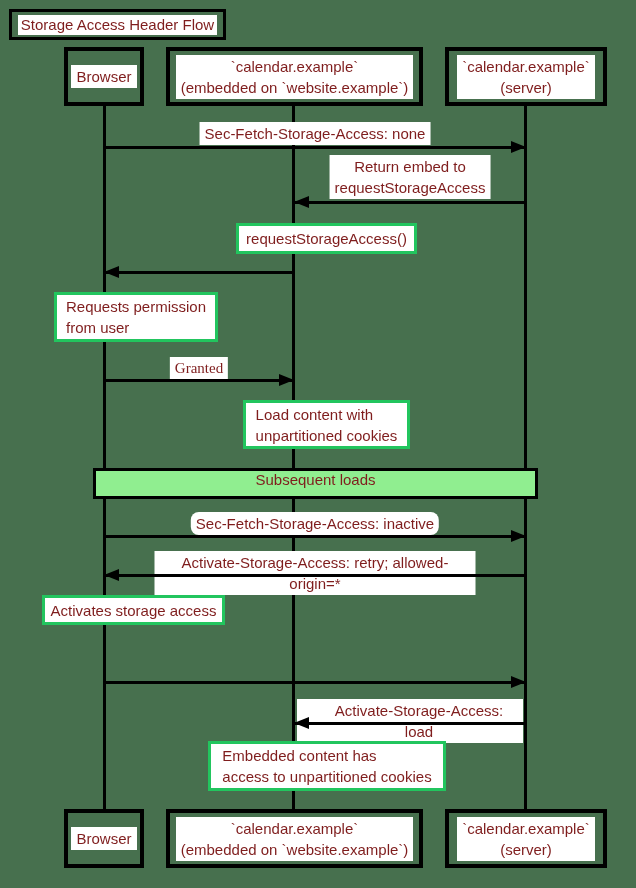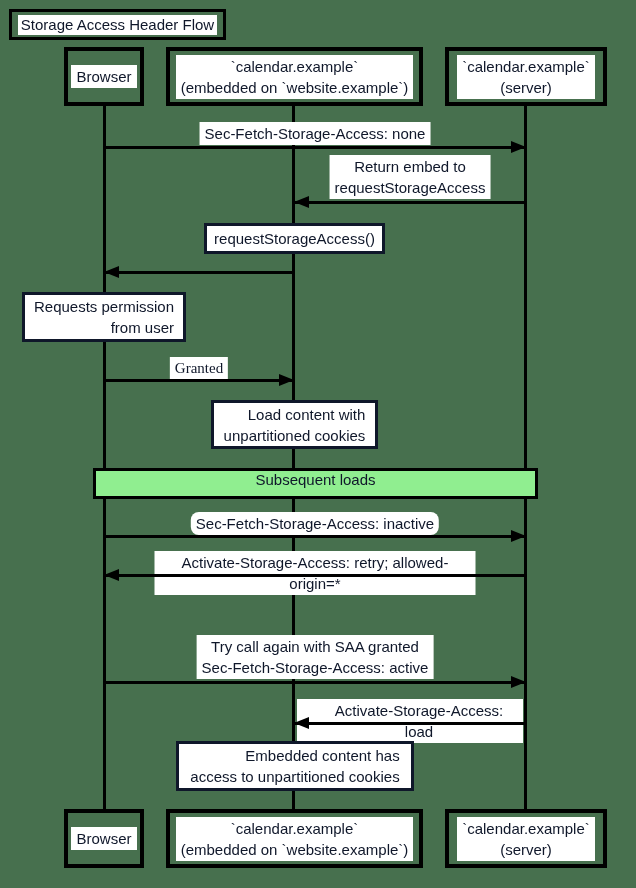--- a/index.html
+++ b/index.html
@@ -1,40 +1,40 @@
 <!DOCTYPE html>
 <html><head>
 <meta charset="utf-8">
 <style>
   html,body { margin:0; padding:0; }
   .canvas {
     position:relative; width:636px; height:888px;
     background:#47704e; overflow:hidden;
     font-family:"Liberation Sans", sans-serif;
-    font-size:15px; color:#0f172a;
+    font-size:15px; color:#7f1d1d;
   }
   .lifeline { position:absolute; top:106px; height:704px; width:3px; background:#000; }
   .pbox {
     position:absolute; height:59px; border:4px solid #000; box-sizing:border-box;
     display:flex; align-items:center; justify-content:center;
   }
   .wlabel {
     background:#fff; padding:1px 5px; text-align:center;
     line-height:21px; white-space:pre-line;
   }
   .title-box {
     position:absolute; left:9px; top:9px; width:217px; height:31px;
     border:3px solid #000; box-sizing:border-box;
     display:flex; align-items:center; justify-content:center;
   }
   .title-box .wlabel { padding:0 3px; line-height:20px; }
   .note {
-    position:absolute; border:3px solid #0f172a; background:#fff; box-sizing:border-box;
+    position:absolute; border:3px solid #22c55e; background:#fff; box-sizing:border-box;
     display:flex; align-items:center; justify-content:center;
-    text-align:right; line-height:21px; white-space:pre-line;
+    text-align:left; line-height:21px; white-space:pre-line;margin-left:32px;
   }
   .mline { position:absolute; height:3px; background:#000; }
   .ahead-r {
     position:absolute; width:0; height:0;
     border-top:6px solid transparent; border-bottom:6px solid transparent;
     border-left:15px solid #000;
   }
   .ahead-l {
     position:absolute; width:0; height:0;
     border-top:6px solid transparent; border-bottom:6px solid transparent;
@@ -105,23 +105,22 @@
   </div>
 
   <div class="mlabel" style="left:315px; top:512px;border-radius:8px;">Sec-Fetch-Storage-Access: inactive</div>
   <div class="mline" style="left:104px; top:535px; width:422px;"></div>
   <div class="ahead-r" style="left:511px; top:530px;"></div>
 
   <div class="mlabel" style="left:315px; top:551px;">Activate-Storage-Access: retry; allowed-origin=*</div>
   <div class="mline" style="left:104px; top:574px; width:422px;"></div>
   <div class="ahead-l" style="left:104px; top:569px;"></div>
 
+  <div class="note" style="left:10px; top:595px; width:183px; height:30px;">Activates storage access</div>
 
-  <div class="mlabel" style="left:315px; top:635px;">Try call again with SAA granted
-Sec-Fetch-Storage-Access: active</div>
   <div class="mline" style="left:104px; top:681px; width:422px;"></div>
   <div class="ahead-r" style="left:511px; top:676px;"></div>
 
   <div class="mlabel" style="left:410px; top:699px;padding-left:23px;">Activate-Storage-Access: load</div>
   <div class="mline" style="left:294px; top:722px; width:232px;"></div>
   <div class="ahead-l" style="left:294px; top:717px;"></div>
 
   <div class="note" style="left:176px; top:741px; width:238px; height:50px;">Embedded content has
 access to unpartitioned cookies</div>
 

